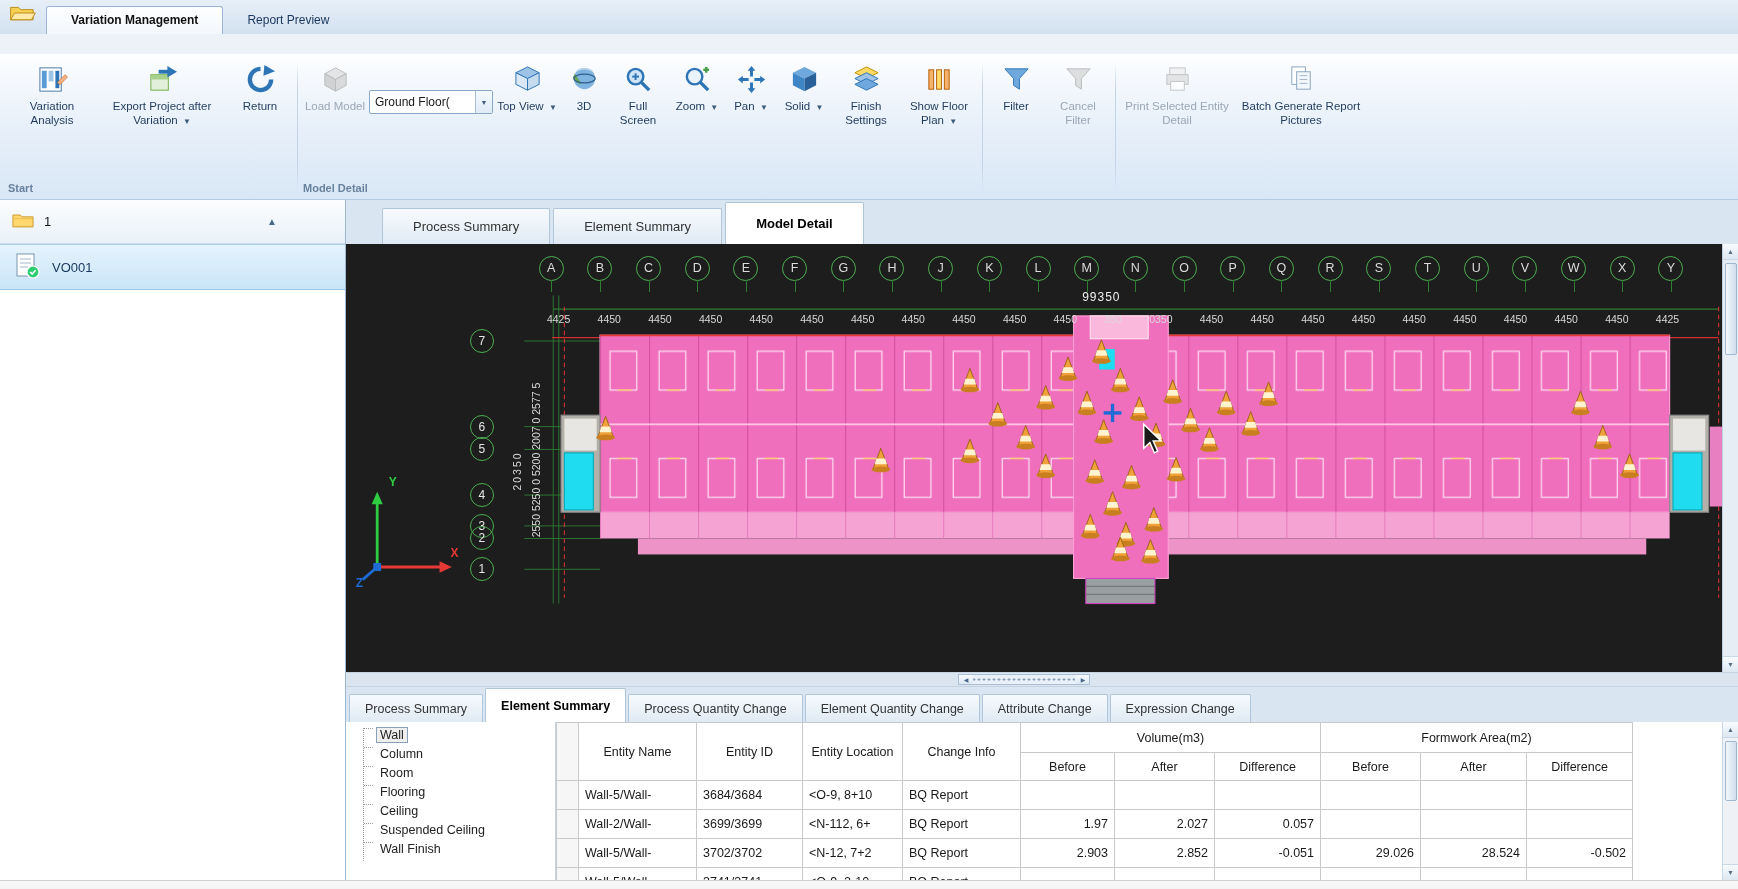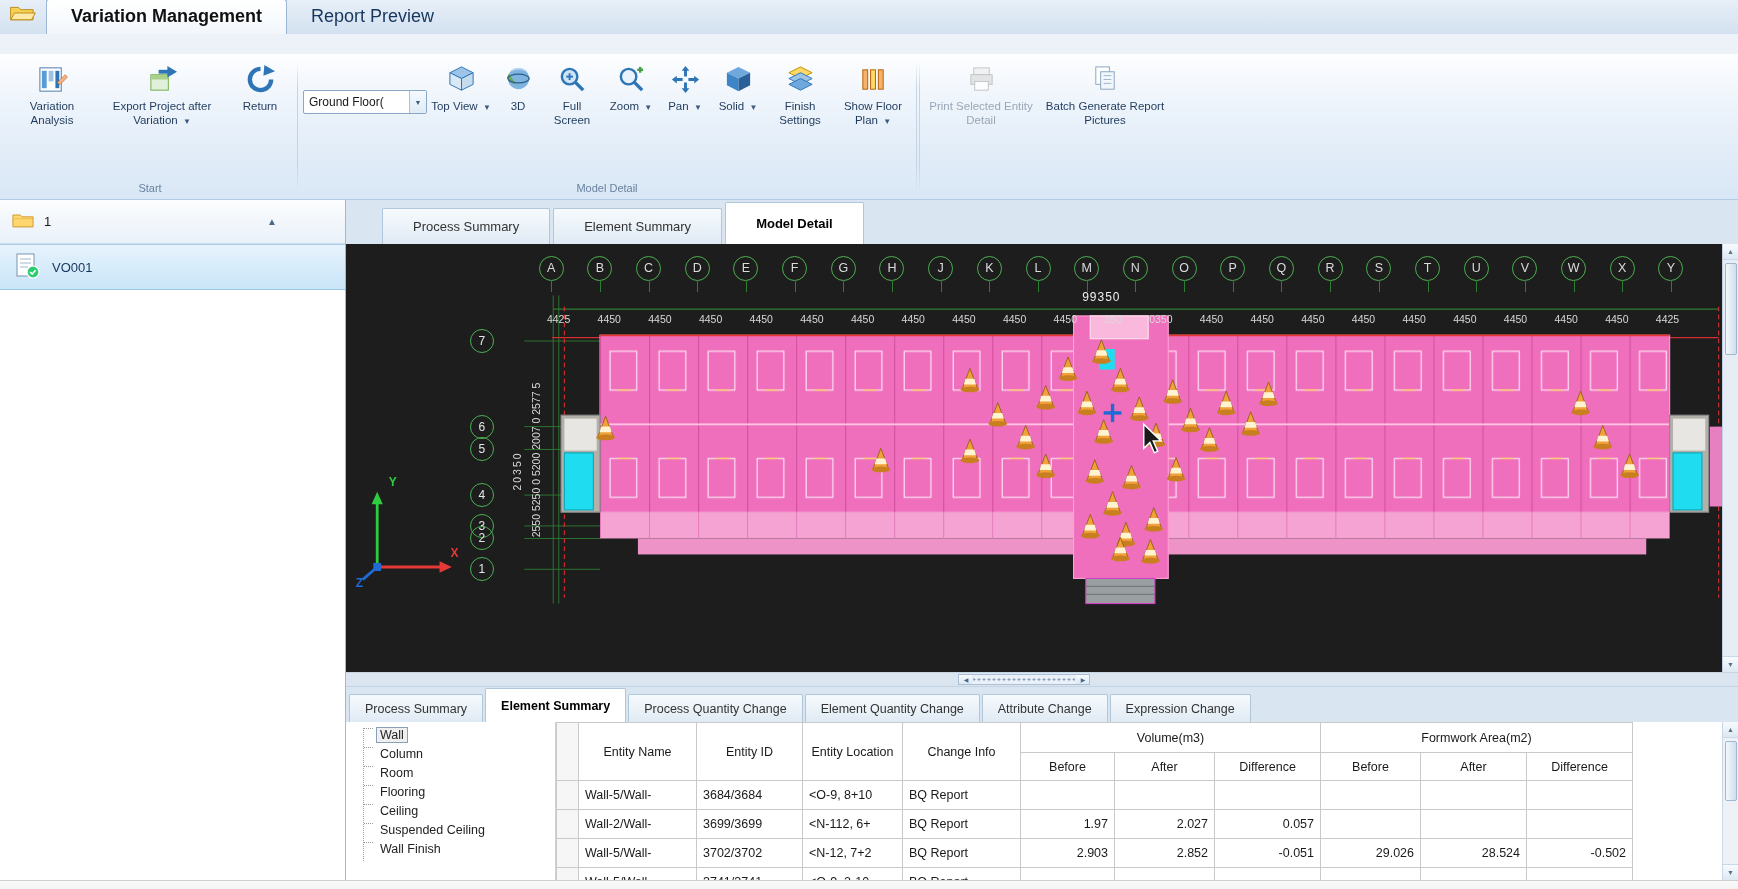--- a/index.html
+++ b/index.html
@@ -6,36 +6,36 @@
   html,body { margin:0; padding:0; }
   body {
     width:1738px; height:889px; overflow:hidden;
     font-family:"Liberation Sans", sans-serif;
     background:#edf2f8; color:#1a1a1a; font-size:13px;
   }
 
   
   .apptabs { height:34px; background:linear-gradient(#e7eff8,#d3e1f0); display:flex; align-items:flex-end; padding-left:2px; }
   .appicon { width:44px; height:30px; display:flex; align-items:flex-start; padding:0 6px; }
-  .apptab { padding:6px 24px 7px; font-size:18px; color:#17365d; cursor:default; }
+  .apptab { padding:6px 24px 7px; font-size:12px; color:#17365d; cursor:default; }
   .apptab.active {
     background:linear-gradient(#ffffff,#f2f7fc); border:1px solid #9ab6d4; border-bottom:none;
     border-radius:3px 3px 0 0; color:#111; font-weight:bold;
   }
 
   
   .ribbon { height:146px; background:linear-gradient(#fdfeff,#e9f1fa 45%,#d9e7f6); border-bottom:1px solid #b3cbe4; display:flex; align-items:stretch; padding:2px 4px 0;margin-top:20px; }
   .rgroup { display:flex; flex-direction:column; padding:0 4px; }
   .rbtns { flex:1; display:flex; align-items:flex-start; gap:2px; }
   .rbtn { display:flex; flex-direction:column; align-items:center; padding-top:8px; gap:5px; height:116px; text-align:center; font-size:11.5px; line-height:1.18; color:#1f3a5c; border-radius:3px; cursor:default; }
   .rbtn.disabled { color:#9aa7b5; }
   .rbtn.disabled svg { filter:grayscale(1) opacity(.65); }
   .ricon svg { width:31px; height:31px; display:block; }
   .drop { font-size:8px; color:#3c5a7a; margin-left:2px; }
-  .glabel { text-align:center; font-size:11px; color:#68829e; padding:2px 0 0; height:19px; }
+  .glabel { text-align:left; font-size:11px; color:#68829e; padding:2px 0 0; height:19px;font-weight:bold; }
   .gsep { width:1px; margin:6px 1px; background:linear-gradient(transparent,#c3d4e6 20%,#c3d4e6 80%,transparent); }
   .combo { align-self:flex-start; margin-top:34px; height:24px; width:124px; background:#fff; border:1px solid #89a8c8; border-radius:2px; display:flex; align-items:center; font-size:12px; }
   .combo .cval { flex:1; padding:0 5px; white-space:nowrap; overflow:hidden; }
   .combo .cbtn { width:17px; align-self:stretch; border-left:1px solid #a9c0d8; background:linear-gradient(#f4f9fd,#dfebf6); display:flex; align-items:center; justify-content:center; font-size:7px; color:#3c5a7a; }
 
   
   .main { display:flex; height:680px; }
   .sidepanel { width:346px; background:#fff; border-right:1px solid #9db8d2; display:flex; flex-direction:column; }
   .folderhead { height:44px; display:flex; align-items:center; gap:10px; padding:0 12px; background:linear-gradient(#fcfdfe,#e9f1f9); border-bottom:1px solid #cddbe9; font-size:13px; position:relative; }
   .folderhead .chev { position:absolute; right:68px; font-size:10px; color:#4a688a; }
@@ -153,20 +153,30 @@
         <span>Return</span>
       </div>
     </div>
     <div class="glabel">Start</div>
   </div>
 
   <div class="gsep"></div>
 
   <div class="rgroup">
     <div class="rbtns">
+      <div class="rbtn disabled" style="width:64px">
+        <span class="ricon">
+            <svg viewBox="0 0 32 32">
+              <polygon points="16,4 27,10 16,16 5,10" fill="#d8d8d8" stroke="#9a9a9a"></polygon>
+              <polygon points="5,10 16,16 16,28 5,22" fill="#bdbdbd" stroke="#9a9a9a"></polygon>
+              <polygon points="27,10 16,16 16,28 27,22" fill="#cacaca" stroke="#9a9a9a"></polygon>
+            </svg>
+          </span>
+        <span>Load Model</span>
+      </div>
       <div class="combo">
         <span class="cval">Ground Floor(</span>
         <span class="cbtn">▼</span>
       </div>
       <div class="rbtn" style="width:64px">
         <span class="ricon">
             <svg viewBox="0 0 32 32">
               <polygon points="16,3 28,9 16,15 4,9" fill="#9dc3e6" stroke="#2e75b6"></polygon>
               <polygon points="4,9 16,15 16,27 4,21" fill="#dae8f5" stroke="#2e75b6"></polygon>
               <polygon points="28,9 16,15 16,27 28,21" fill="#c5dbee" stroke="#2e75b6"></polygon>
@@ -247,20 +257,41 @@
             </svg>
           </span>
         <span><span>Show Floor Plan</span> <span class="drop">▼</span></span>
       </div>
     </div>
     <div class="glabel">Model Detail</div>
   </div>
 
   <div class="gsep"></div>
 
+  <div class="rgroup">
+    <div class="rbtns">
+      <div class="rbtn" style="width:56px">
+        <span class="ricon">
+            <svg viewBox="0 0 32 32">
+              <polygon points="4,5 28,5 19,15 19,26 13,22 13,15" fill="#6fa8dc" stroke="#2e75b6"></polygon>
+            </svg>
+          </span>
+        <span>Filter</span>
+      </div>
+      <div class="rbtn disabled" style="width:64px">
+        <span class="ricon">
+            <svg viewBox="0 0 32 32">
+              <polygon points="4,5 28,5 19,15 19,26 13,22 13,15" fill="#cfcfcf" stroke="#9a9a9a"></polygon>
+            </svg>
+          </span>
+        <span>Cancel Filter</span>
+      </div>
+    </div>
+    <div class="glabel"></div>
+  </div>
 
   <div class="gsep"></div>
 
   <div class="rgroup">
     <div class="rbtns">
       <div class="rbtn disabled" style="width:112px">
         <span class="ricon">
             <svg viewBox="0 0 32 32">
               <rect x="8" y="4" width="16" height="7" fill="#ececec" stroke="#a8a8a8"></rect>
               <rect x="5" y="11" width="22" height="10" fill="#d8d8d8" stroke="#a8a8a8"></rect>

